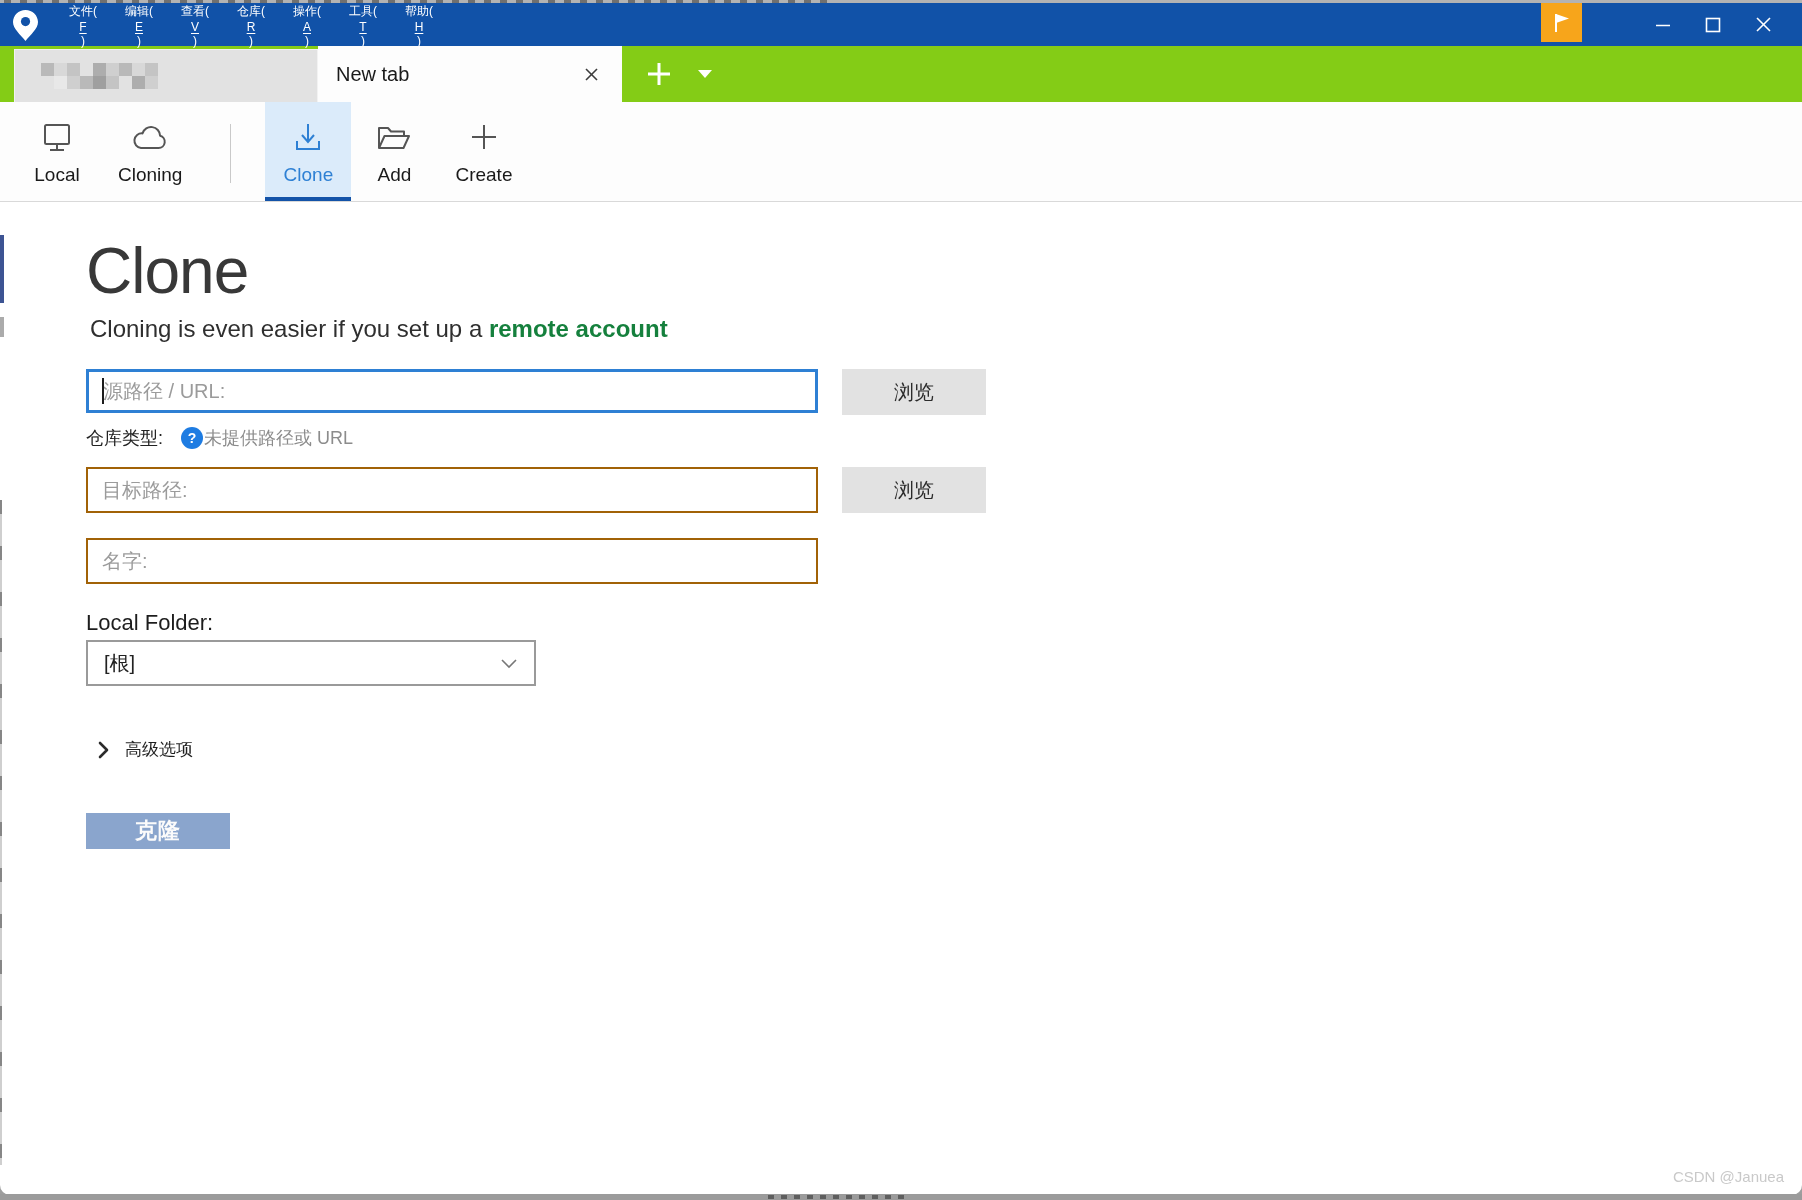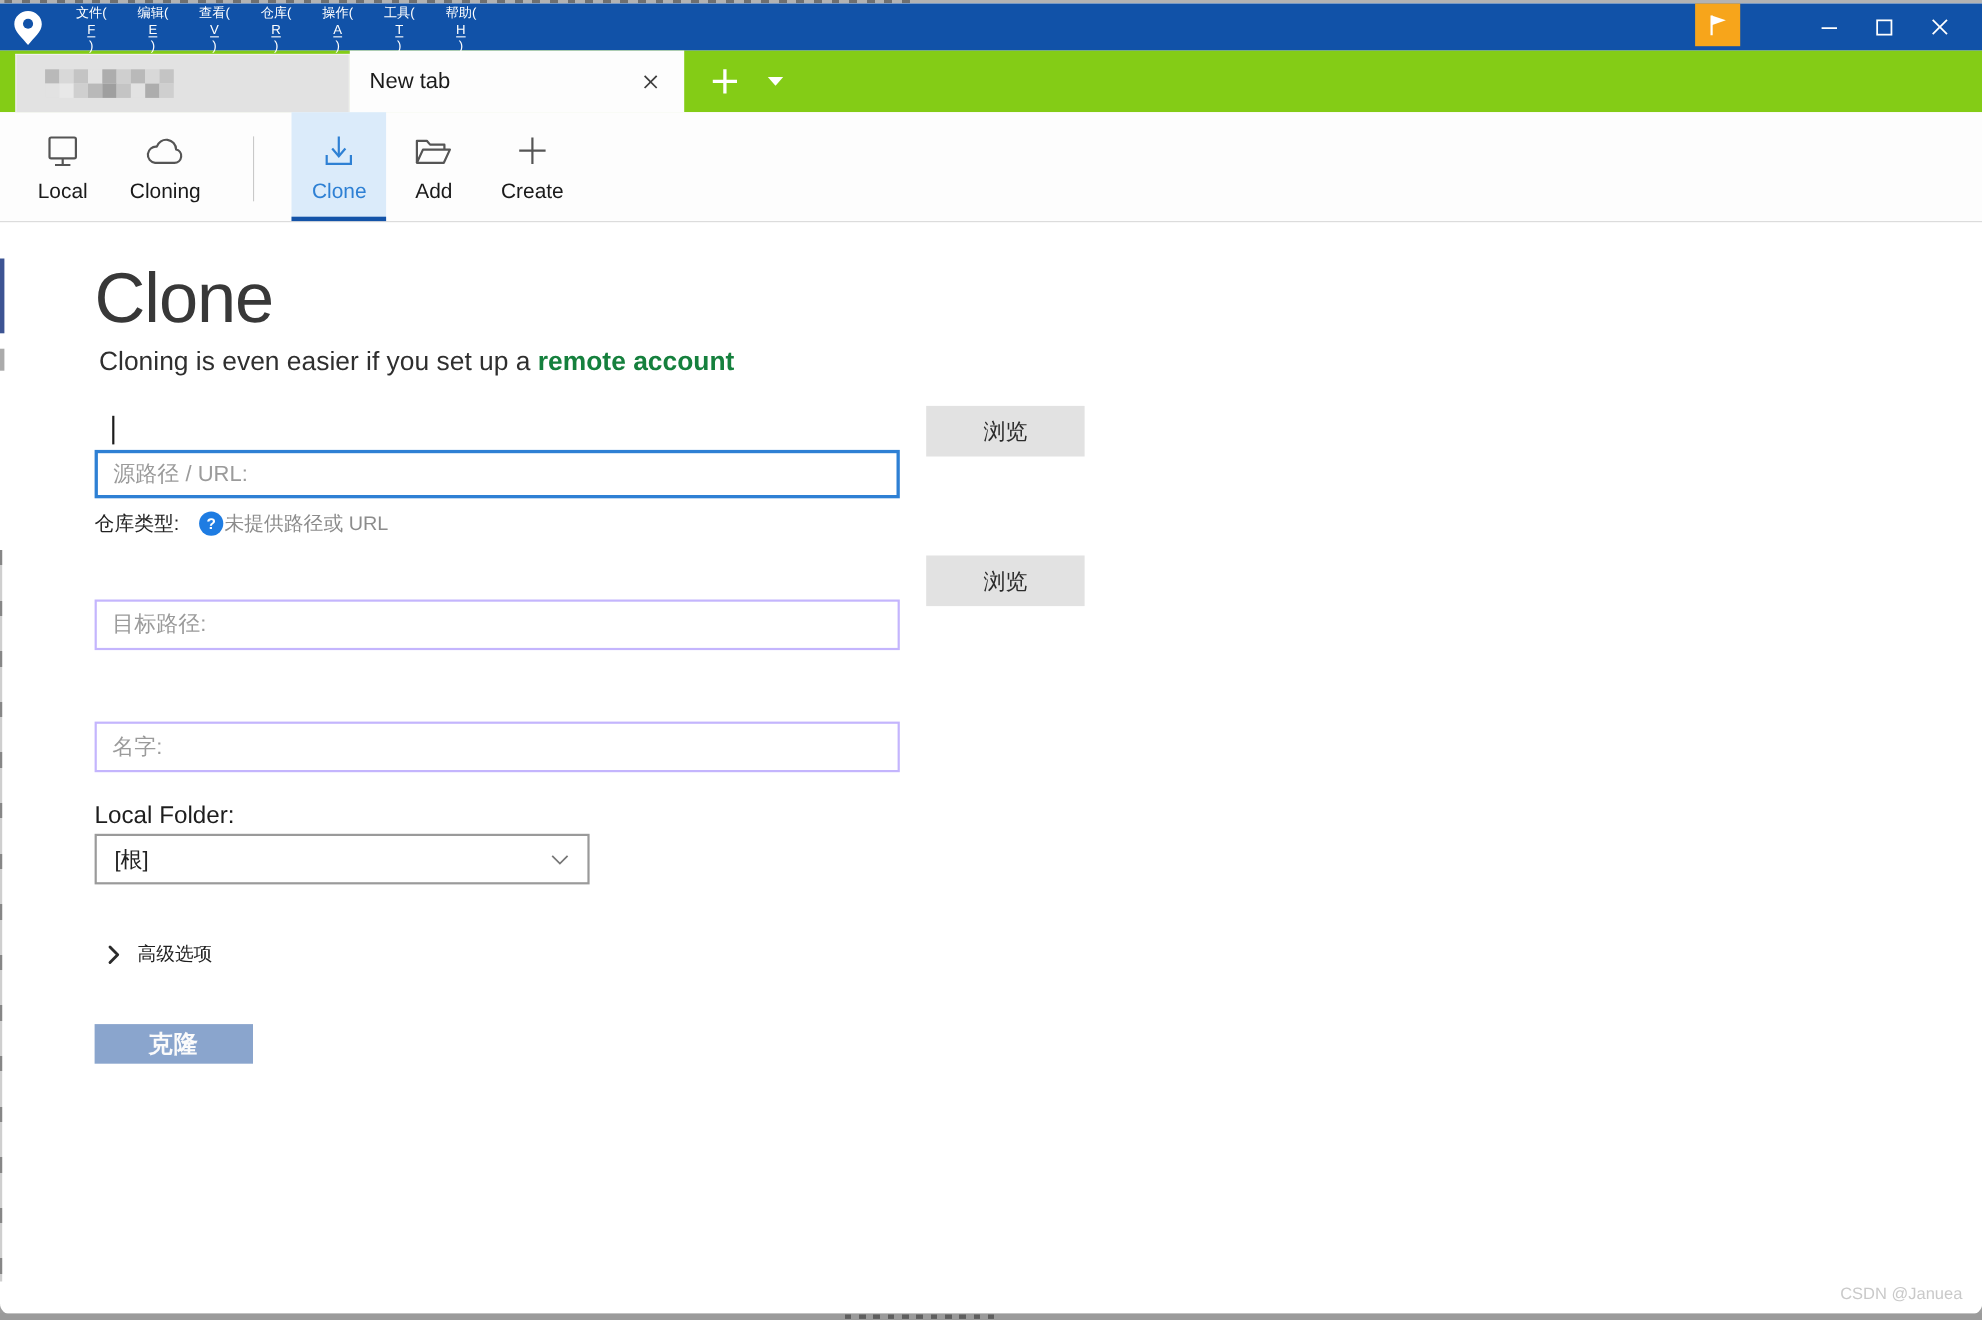--- a/index.html
+++ b/index.html
@@ -68,23 +68,23 @@
   
   .content { padding-left:86px; position:relative; }
   .page-title { margin-top:36px; font-size:64px; font-weight:300; color:#383838; letter-spacing:-1px; line-height:1.05; }
   .subtitle { margin-top:10px; margin-left:4px; font-size:24px; color:#2F2F2F; }
   .subtitle b { color:#15803d; font-weight:700; }
 
   .form-row { display:flex; align-items:flex-start; }
   .row-source { margin-top:26px; }
   .input-wrap { position:relative; }
   .txt-input { width:732px; height:44px; border:3px solid #2E80D4; background:#fff; outline:none;
-               font-family:"Liberation Sans",sans-serif; font-size:20px; color:#1d4ed8; padding:0 14px;margin-top:40px; }
+               font-family:"Liberation Sans",sans-serif; font-size:20px; color:#1d4ed8; padding:0 14px; }
   .txt-input::placeholder { color:#9B9B9B; opacity:1; }
-  .txt-input.plain { border:2px solid #c4b5fd; height:46px; }
+  .txt-input.plain { border:2px solid #a16207; height:46px; }
   .caret-bar { position:absolute; left:16px; top:9px; width:2px; height:26px; background:#1c1c1c;
                animation:blink 1.1s steps(1) infinite; }
   @keyframes blink { 50% { opacity:0; } }
   .browse-btn { width:144px; height:46px; background:#E2E2E2; border:none; margin-left:24px;
                 font-family:"Liberation Sans",sans-serif; font-size:20px; color:#2B2B2B; }
   .row-source .browse-btn { margin-top:0; }
 
   .repo-type-row { margin-top:10px; display:flex; align-items:center; height:26px; }
   .repo-type-label { font-size:18px; color:#222; }
   .help-badge { width:22px; height:22px; border-radius:50%; background:#1E7CE2; color:#fff;

